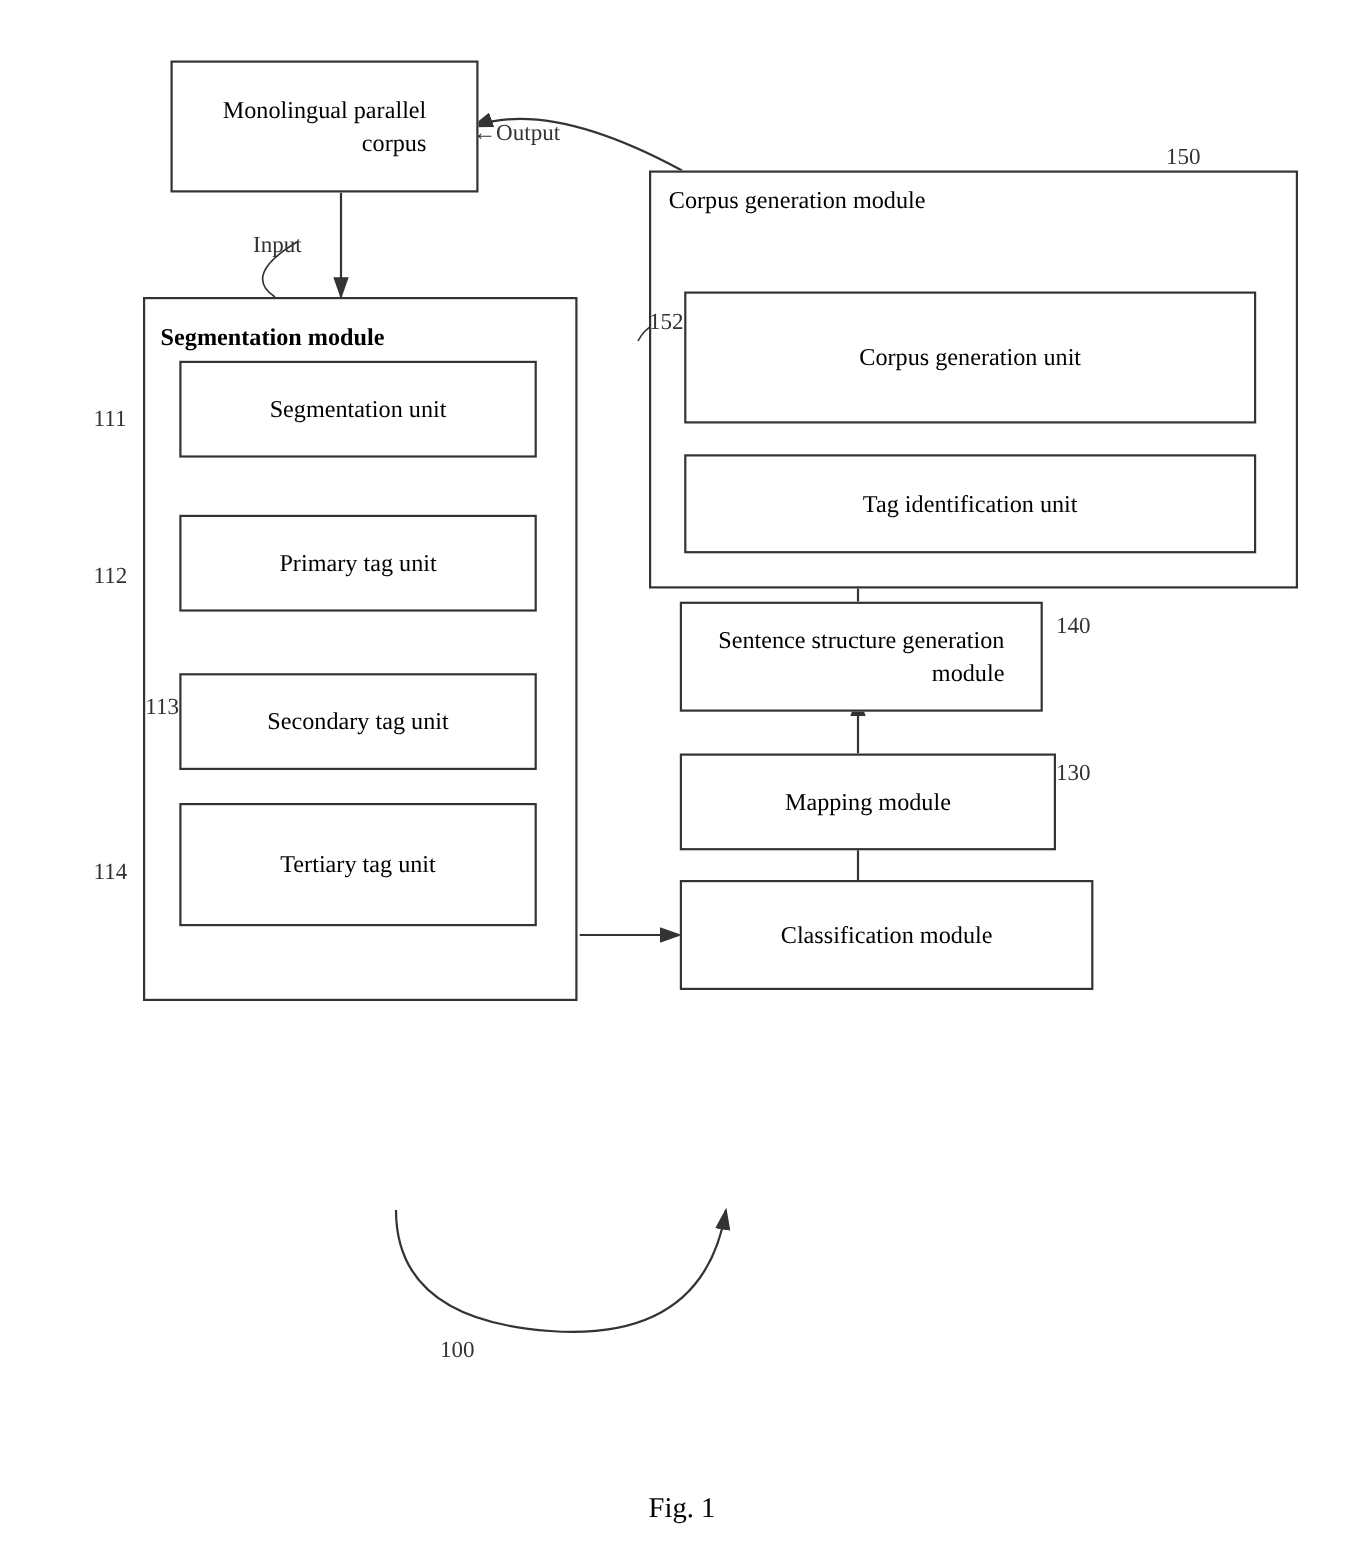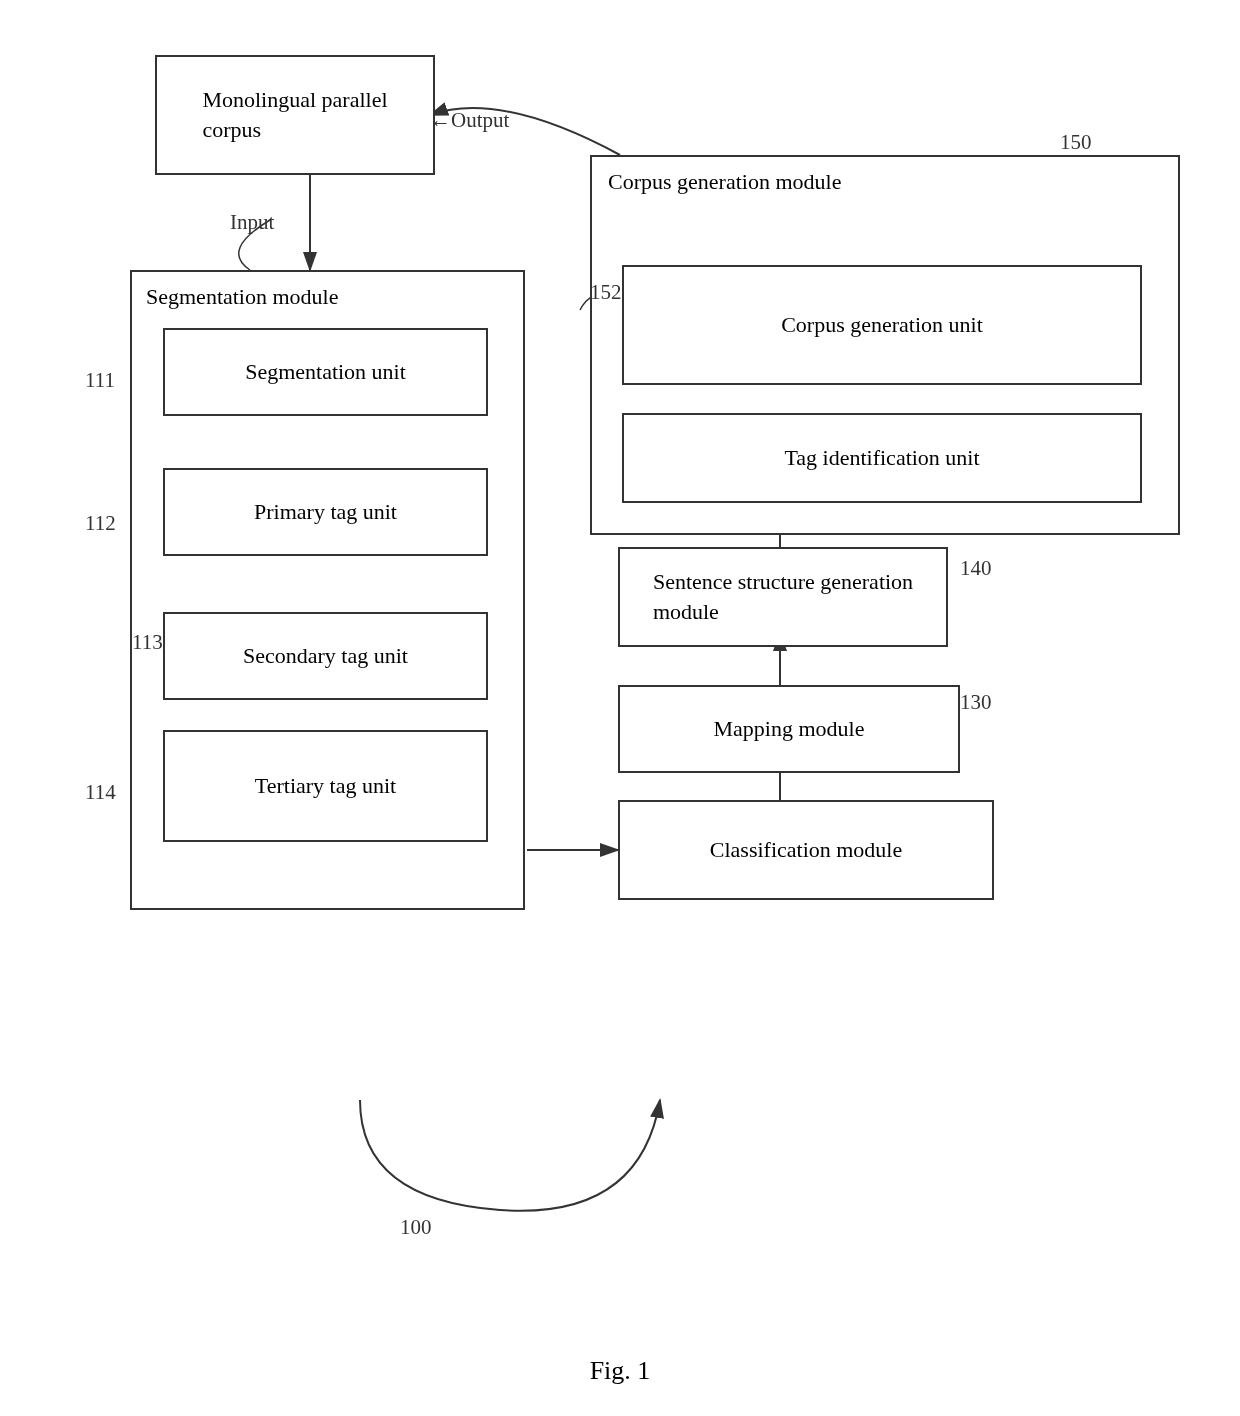--- a/index.html
+++ b/index.html
@@ -17,21 +17,21 @@
       width: 1240px;
       height: 1416px;
     }
     .box {
       position: absolute;
       border: 2px solid #333;
       background: #fff;
       display: flex;
       align-items: center;
       justify-content: center;
-      text-align: left;
+      text-align: right;
       font-size: 22px;
       line-height: 1.35;
     }
     .label {
       position: absolute;
       font-size: 21px;
       color: #333;
       font-family: 'Times New Roman', Times, serif;
     }
     svg.arrows {
@@ -97,21 +97,21 @@
     <span style="white-space:pre-line;">Monolingual parallel
 corpus</span>
   </div>
 
   <div class="label" style="left:430px; top:108px;">←Output</div>
 
   <div class="label" style="left:230px; top:210px;">Input</div>
 
   <div class="label" style="left:150px; top:270px;">110</div>
 
-  <div class="box" style="left:130px; top:270px; width:390px; width:395px; height:640px; font-size:22px; align-items:flex-start; justify-content:flex-start; padding:10px 14px;">
+  <div class="box" style="left:130px; top:270px; width:390px; width:395px; height:640px; font-size:22px; align-items:flex-start; justify-content:flex-start; padding:20px 14px;font-weight:bold;">
     <span>Segmentation module</span>
   </div>
 
   <div class="label" style="left:85px; top:368px;">111</div>
 
   <div class="box" style="left:163px; top:328px; width:325px; height:88px; font-size:22px;">
     <span>Segmentation unit</span>
   </div>
 
   <div class="label" style="left:85px; top:471px;margin-top:40px;">112</div>

